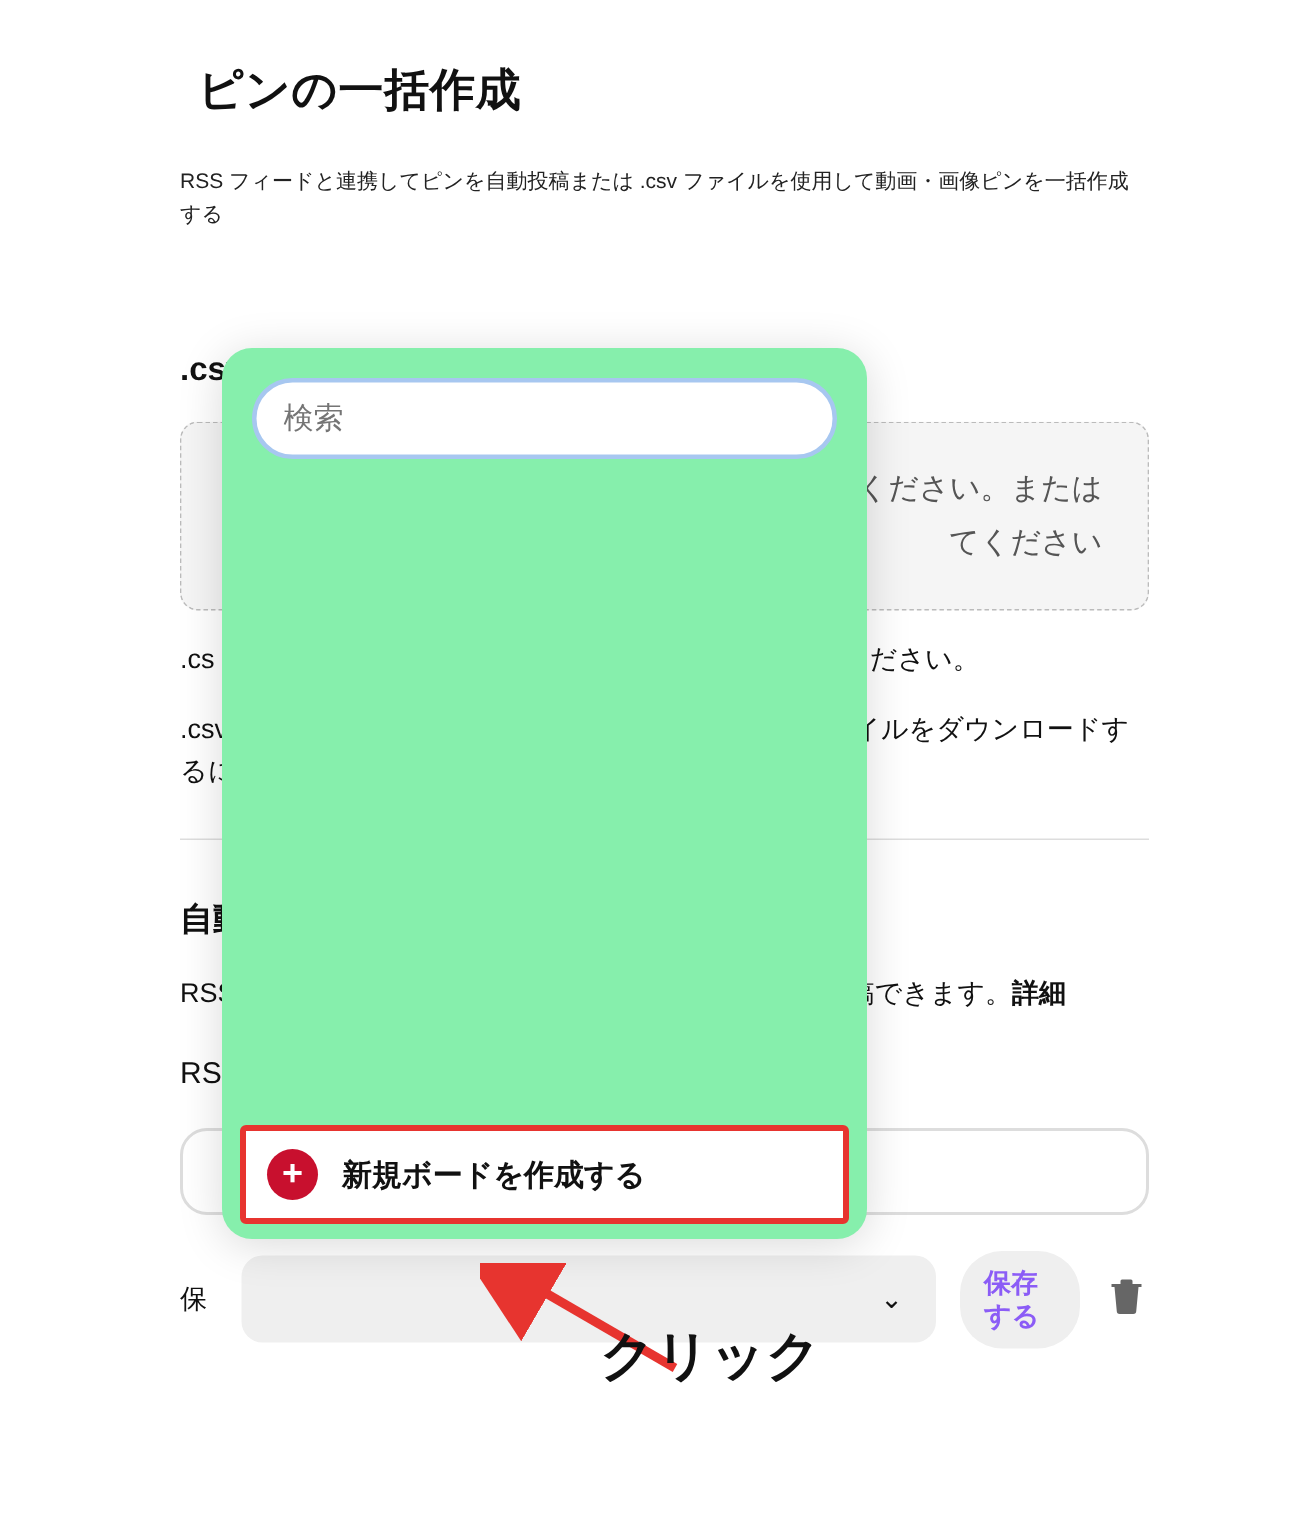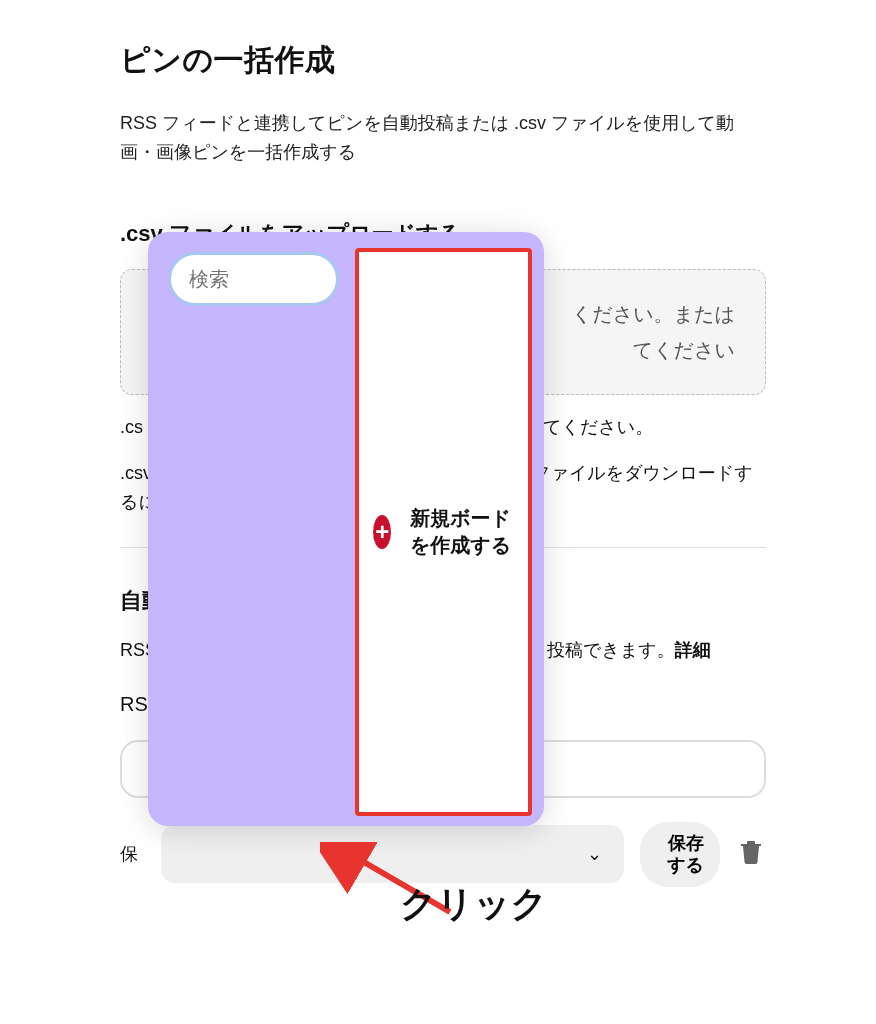--- a/index.html
+++ b/index.html
@@ -13,26 +13,27 @@
       overflow: hidden;
     }
     .container {
       padding: 40px 110px 0 120px;
     }
     h1 {
       font-size: 30px;
       font-weight: 700;
       margin-bottom: 28px;
       letter-spacing: 0.5px;
+      margin-left: 12px;
     }
     .desc {
-      font-size: 18px;
+      font-size: 14px;
       line-height: 1.6;
       color: #222;
-      margin-bottom: 52px;
+      margin-bottom: 77px;
     }
     h2 {
       font-size: 22px;
       font-weight: 700;
       margin-bottom: 20px;
     }
     .upload-area {
       border: 1.5px dashed #bbb;
       background: #f5f5f5;
       border-radius: 12px;
@@ -106,44 +107,45 @@
       padding: 0 22px;
       cursor: pointer;
     }
     .chevron { font-size: 18px; color: #111; }
     .save-btn {
       background: #efefef;
       border-radius: 28px;
       padding: 10px 16px;
       font-size: 18px;
       font-weight: 600;
-      color: #000000;
-      text-align: right;
+      color: #8b5cf6;
+      text-align: left;
       line-height: 1.25;
       cursor: pointer;
       width: 80px;
     }
     .trash {
       width: 30px;
       text-align: center;
       color: #555;
       cursor: pointer;
     }
 
     
     .popup {
       position: absolute;
       left: 148px;
       top: 232px;
-      width: 396px;
+      width: 430px;
       height: 594px;
-      background: #c4b5fd;
+      background: #86efac;
       border-radius: 20px;
       box-shadow: 0 4px 30px rgba(0,0,0,.15);
       display: flex;
+      flex-direction: column;
       padding: 16px 8px 0 8px;
     }
     .search-wrap {
       margin: 4px 12px 18px 12px;
     }
     .search-box {
       width: 100%;
       height: 54px;
       border: 3px solid #a7c7f0;
       border-radius: 30px;

